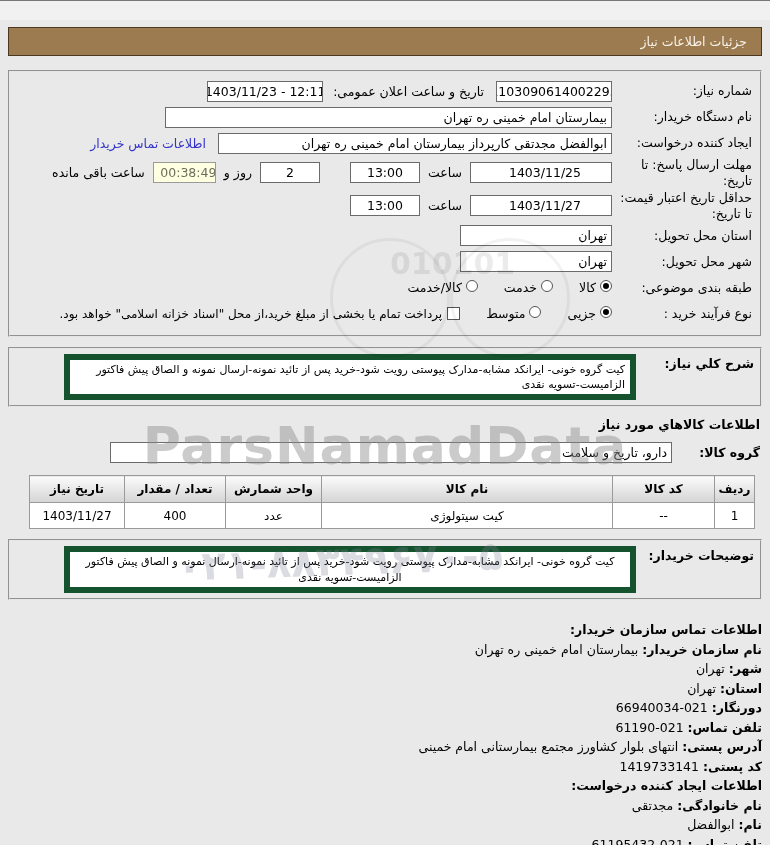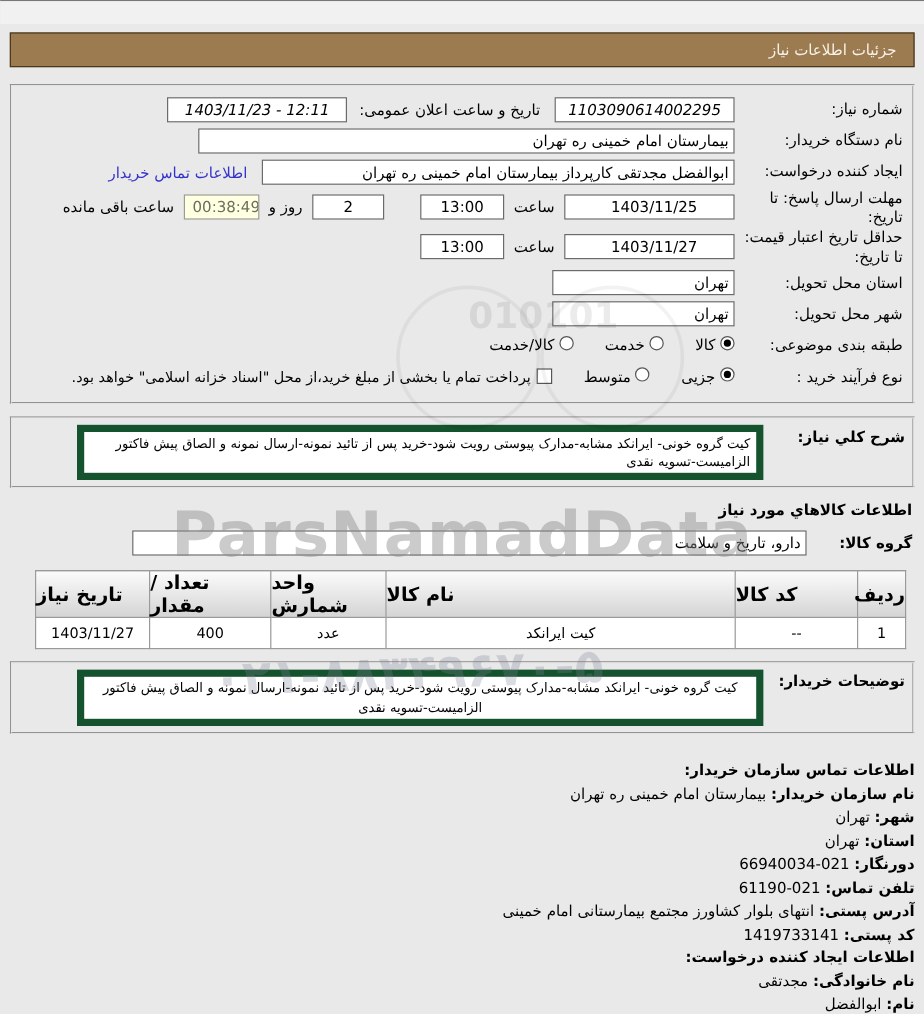--- a/index.html
+++ b/index.html
@@ -43,21 +43,21 @@
     border:1px solid #6b6b6b;
     height:21px;
     display:flex;
     align-items:center;
     padding:0 4px;
     font-size:12.5px;
     white-space:nowrap;
     overflow:hidden;
   }
   .center { justify-content:center; }
-  .w-need { width:150px;font-style:italic; }
+  .w-need { width:116px; }
   .w-wide { width:447px; }
   .w-creator { width:394px; }
   .w-date { width:142px;padding-left:12px; }
   .w-time { width:70px; }
   .w-days { width:60px; }
   .w-count { width:63px; background:#ffffe1; color:#6e6e5e; border-color:#9a9a9a;padding-left:12px; }
   .w-city { width:152px; }
   .w-group { flex:1; margin-left:100px; }
   .minilabel { margin:0 8px; white-space:nowrap; }
   .spacer30 { width:30px; }
@@ -111,24 +111,24 @@
   table.items {
     border-collapse:collapse;
     margin:12px 15px 0 30px;
     width:725px;
     table-layout:fixed;
     background:#fff;
   }
   table.items th {
     background:linear-gradient(#fbfbfb,#d4d4d4);
     border:1px solid #9a9a9a;
-    font-size:16px;
+    font-size:12px;
     font-weight:bold;
     height:27px;
-    text-align:left;
+    text-align:center;
   }
   table.items td {
     border:1px solid #9a9a9a;
     font-size:12px;
     height:26px;
     text-align:center;
     background:transparent;
   }
   .col-radif{width:40px}.col-code{width:102px}.col-name{width:291px}
   .col-unit{width:96px}.col-qty{width:101px}.col-date{width:95px}
@@ -289,21 +289,21 @@
       <th>نام کالا</th>
       <th>واحد شمارش</th>
       <th>تعداد / مقدار</th>
       <th>تاریخ نیاز</th>
     </tr>
   </thead>
   <tbody>
     <tr>
       <td>1</td>
       <td>--</td>
-      <td>کیت ایرانکد</td>
+      <td>کیت سیتولوژی</td>
       <td>عدد</td>
       <td>400</td>
       <td dir="ltr">1403/11/27</td>
     </tr>
   </tbody>
 </table>
 
 <div class="groupbox desc-box">
   <div class="descrow">
     <span class="dlabel">توضیحات خریدار:</span>

